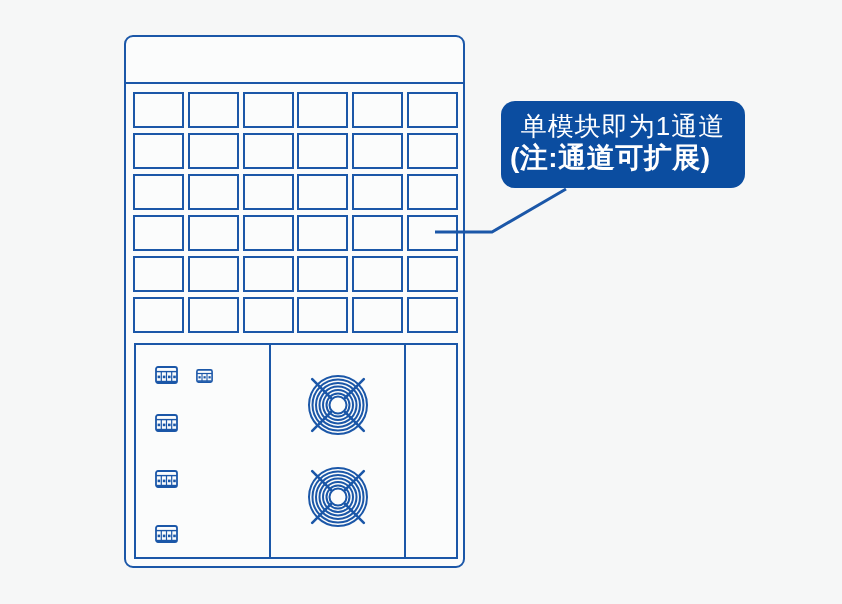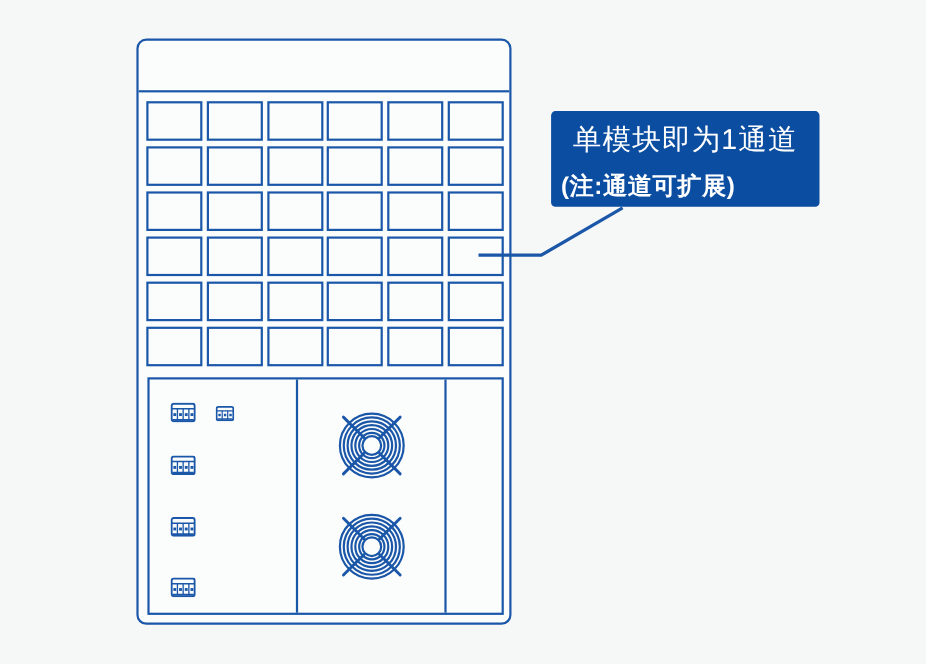--- a/index.html
+++ b/index.html
@@ -64,30 +64,30 @@
   .fan-1{left:164px;top:22px;}
   .fan-2{left:164px;top:114px;}
 
   
   .leader-overlay{
     position:absolute;left:0;top:0;width:842px;height:604px;
     pointer-events:none;
   }
   .callout{
     position:absolute;left:501px;top:101px;width:244px;height:87px;
-    background:var(--accent);border-radius:4px;color:var(--callout-text);
+    background:var(--accent);border-radius:14px;color:var(--callout-text);
     padding-top:9px;
   }
   .callout-line1{
     font-size:26px;line-height:32px;text-align:center;
     letter-spacing:1px;
   }
   .callout-line2{
-    font-size:22px;line-height:26px;font-weight:bold;
-    padding-left:9px;margin-top:14px;letter-spacing:0.5px;
+    font-size:28px;line-height:26px;font-weight:bold;
+    padding-left:9px;margin-top:3px;letter-spacing:0.5px;
   }
 </style>
 </head>
 <body>
 
 <div class="stage">
 
   <div class="chassis">
 
     <div class="chassis-header"></div>

